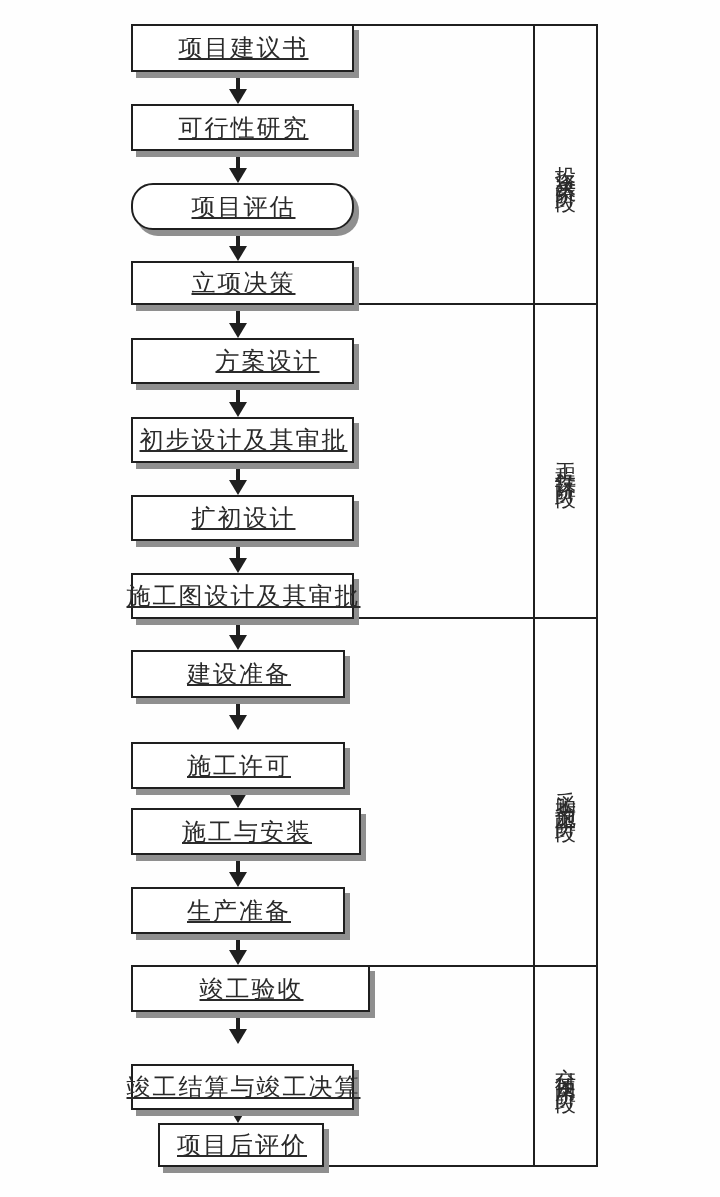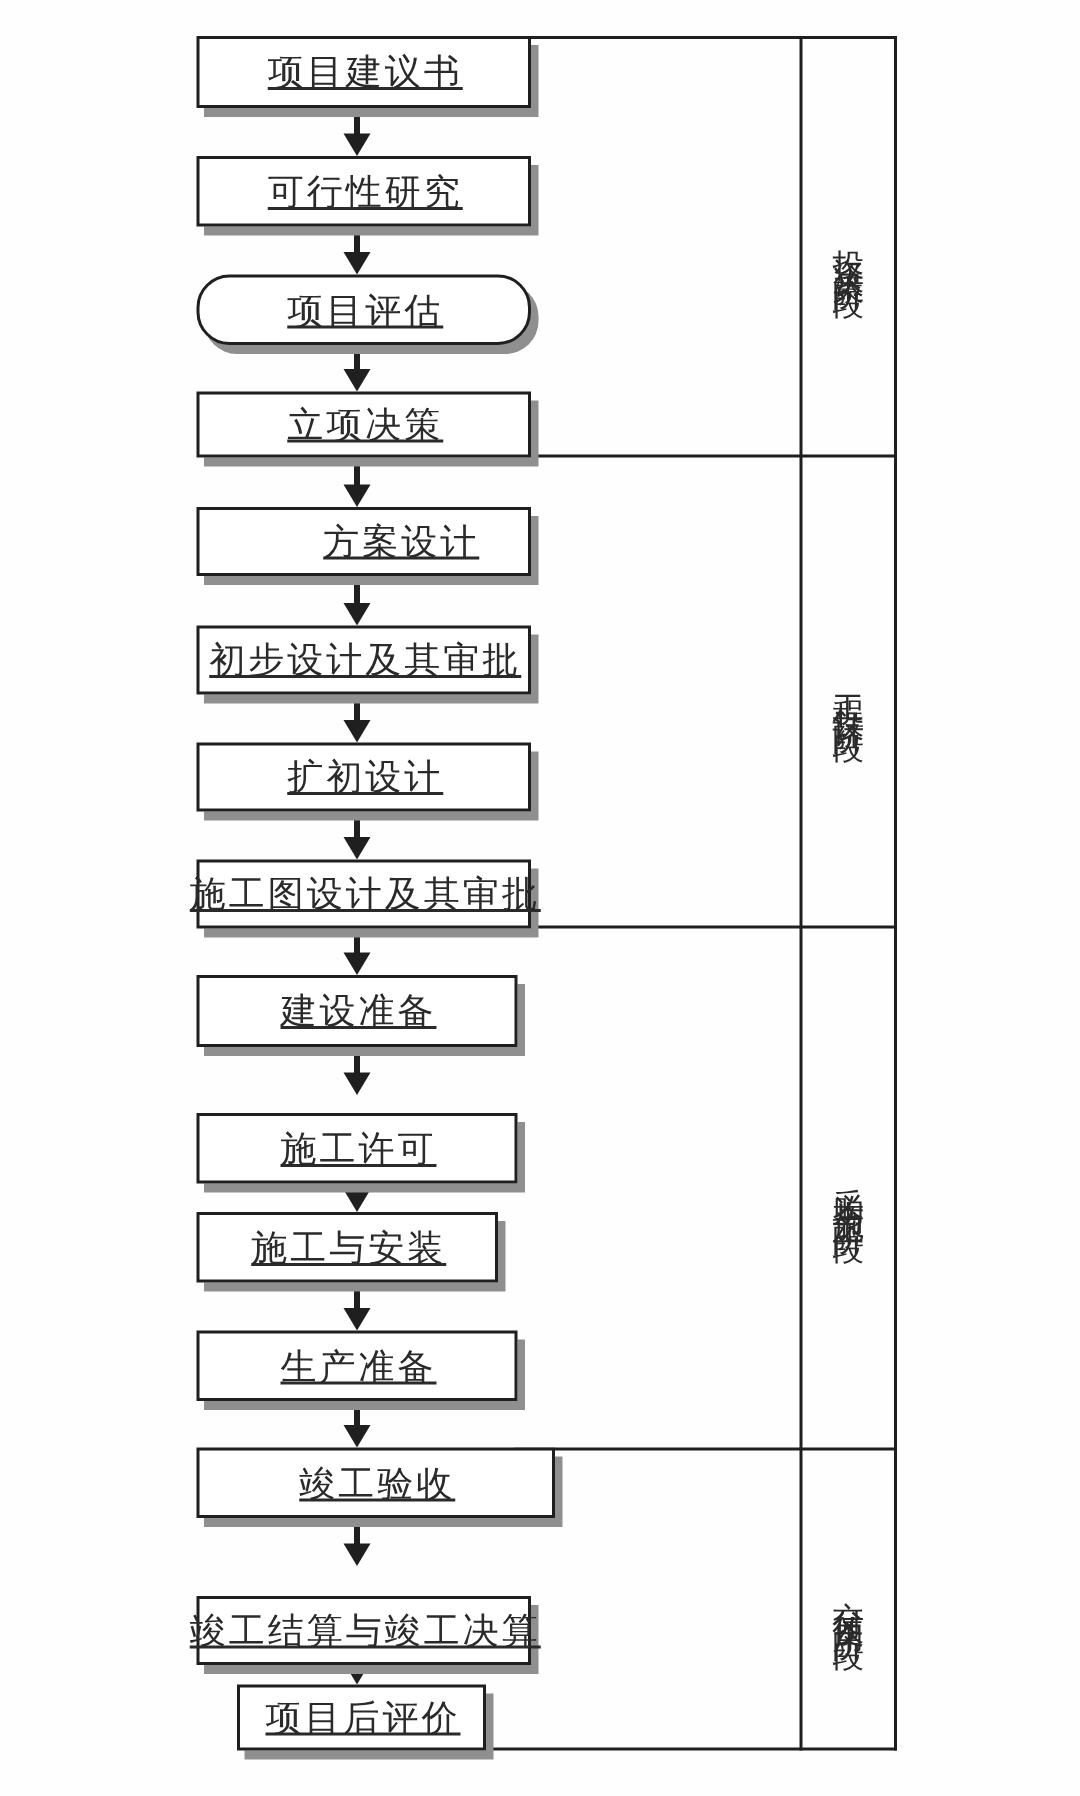--- a/index.html
+++ b/index.html
@@ -124,21 +124,21 @@
         <div class="arrow-stem" style="height: 22px;"></div>
         <div class="arrow-head"></div>
       </div>
       <div class="flow-box" style="left: 131px; top: 730px; width: 214px; height: 47px; margin-top: 12px;">
         <span class="flow-label">施工许可</span>
       </div>
       <div class="arrow" style="left: 228px; top: 777px; width: 20px; height: 31px;">
         <div class="arrow-stem" style="height: 21px;"></div>
         <div class="arrow-head"></div>
       </div>
-      <div class="flow-box" style="left: 131px; top: 808px; width: 201px; height: 47px;">
+      <div class="flow-box" style="left: 131px; top: 808px; width: 230px; height: 47px;">
         <span class="flow-label">施工与安装</span>
       </div>
       <div class="arrow" style="left: 228px; top: 855px; width: 20px; height: 32px;">
         <div class="arrow-stem" style="height: 22px;"></div>
         <div class="arrow-head"></div>
       </div>
       <div class="flow-box" style="left: 131px; top: 887px; width: 214px; height: 47px;">
         <span class="flow-label">生产准备</span>
       </div>
       <div class="arrow" style="left: 228px; top: 934px; width: 20px; height: 31px;">

